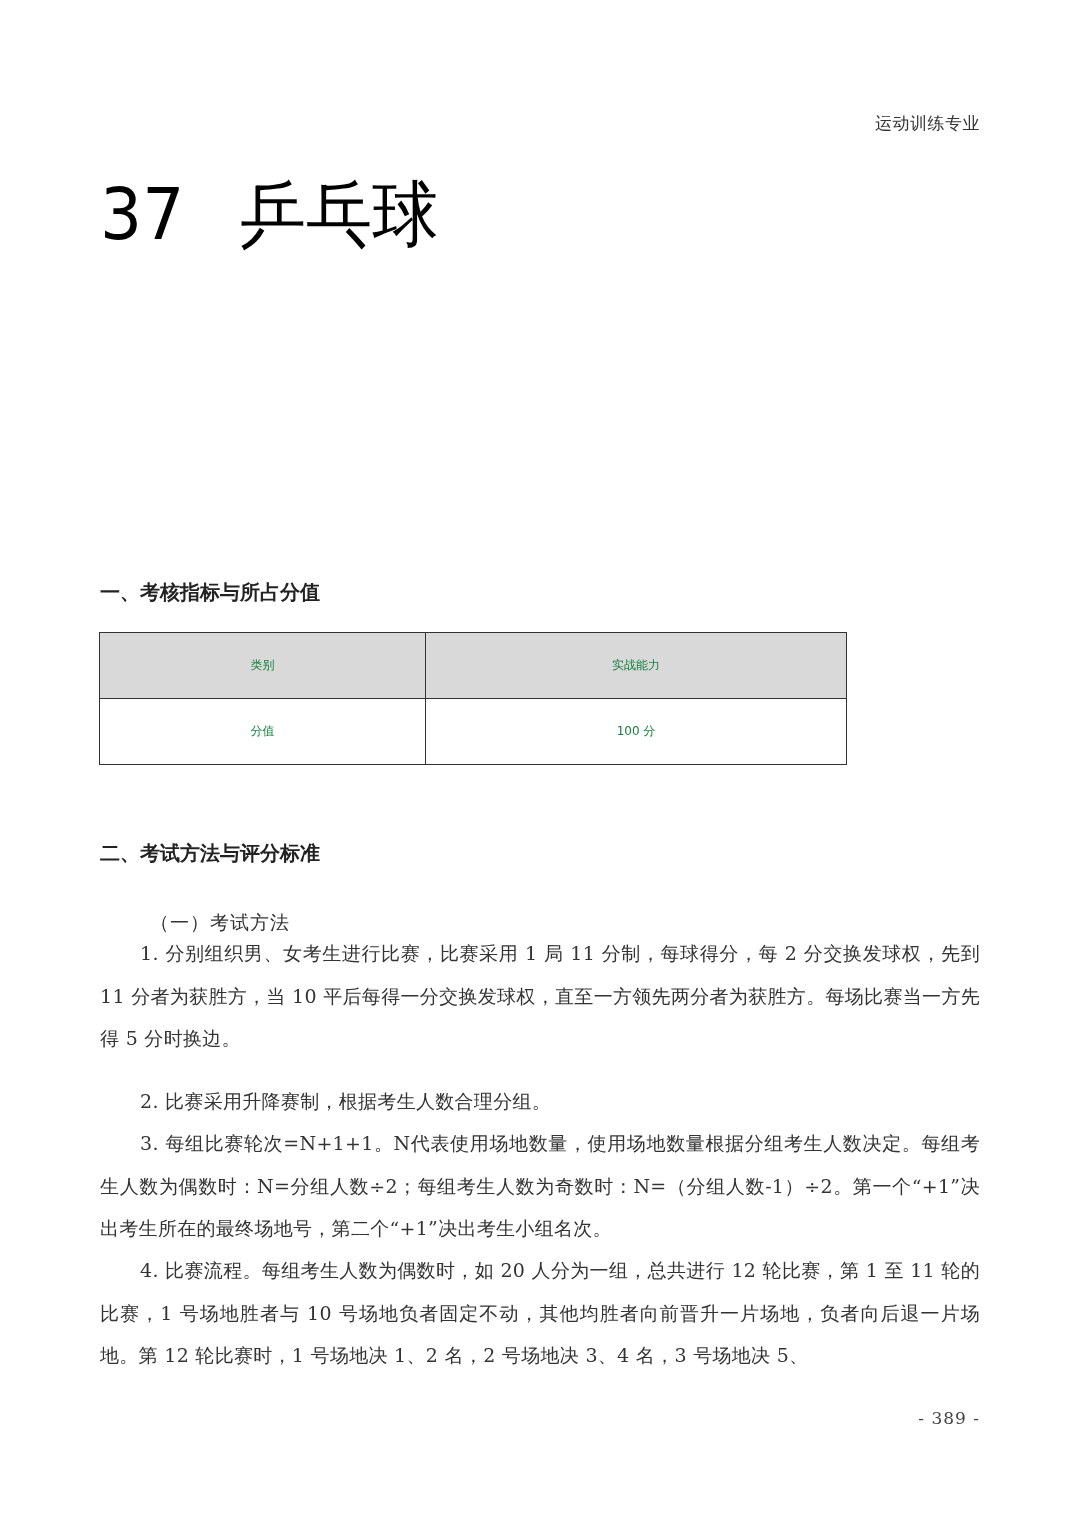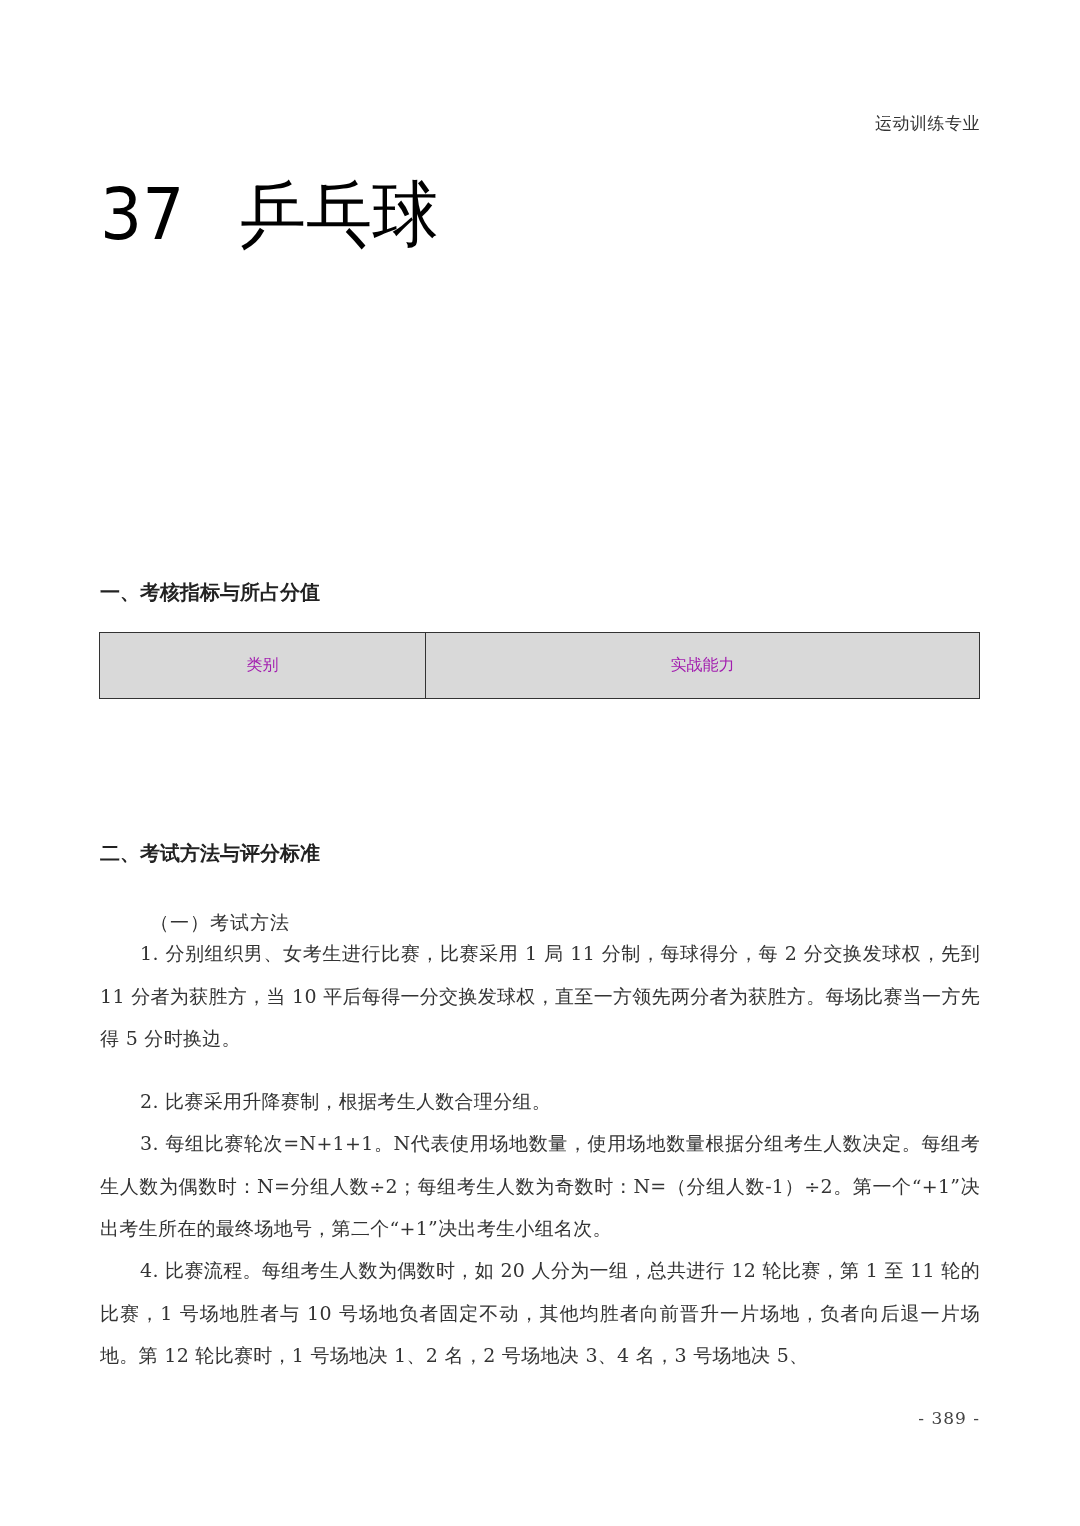--- a/index.html
+++ b/index.html
@@ -20,23 +20,23 @@
       font-size: 72px; color: #000; line-height: 1; white-space: nowrap;
       transform: scaleX(0.92); transform-origin: left top;
     }
     .chapter-title .num { display: inline-block; width: 152px; }
     .section-heading {
       position: absolute; left: 100px;
       font-family: "DejaVu Sans", sans-serif;
       font-size: 20px; font-weight: bold; color: #222;
     }
     .score-table {
-      position: absolute; top: 632px; left: 99px; width: 881px;
+      position: absolute; top: 632px; left: 99px; width: 748px;
       border-collapse: collapse; table-layout: fixed;
-      font-family: "DejaVu Sans", sans-serif; font-size: 16px; color: #a21caf;
+      font-family: "DejaVu Sans", sans-serif; font-size: 12px; color: #15803d;
     }
     .score-table td {
       border: 1.5px solid #333; height: 65px; text-align: center; vertical-align: middle;
       padding: 0;
     }
     .score-table tr.head td { background: #d9d9d9; }
     .score-table col.c1 { width: 326px; }
     .subheading {
       position: absolute; top: 910px; left: 150px;
       font-family: "DejaVu Serif", serif; font-size: 19px; color: #333; letter-spacing: 1px;
@@ -65,20 +65,24 @@
 <table class="score-table">
   <colgroup>
       <col class="c1">
       <col>
     </colgroup>
   <tbody>
       <tr class="head">
     <td>类别</td>
     <td>实战能力</td>
   </tr>
+  <tr>
+    <td>分值</td>
+    <td>100 分</td>
+  </tr>
 </tbody>
   </table>
 
 <div class="section-heading" style="top:840px;">二、考试方法与评分标准</div>
 
 <div class="subheading">（一）考试方法</div>
 
 <p class="body-para" style="top:932px; margin:0;">1. 分别组织男、女考生进行比赛，比赛采用 1 局 11 分制，每球得分，每 2 分交换发球权，先到 11 分者为获胜方，当 10 平后每得一分交换发球权，直至一方领先两分者为获胜方。每场比赛当一方先得 5 分时换边。</p>
 <p class="body-para" style="top:1080px; margin:0;">2. 比赛采用升降赛制，根据考生人数合理分组。</p>
 <p class="body-para" style="top:1122px; margin:0;">3. 每组比赛轮次=N+1+1。N代表使用场地数量，使用场地数量根据分组考生人数决定。每组考生人数为偶数时：N=分组人数÷2；每组考生人数为奇数时：N=（分组人数-1）÷2。第一个“+1”决出考生所在的最终场地号，第二个“+1”决出考生小组名次。</p>

